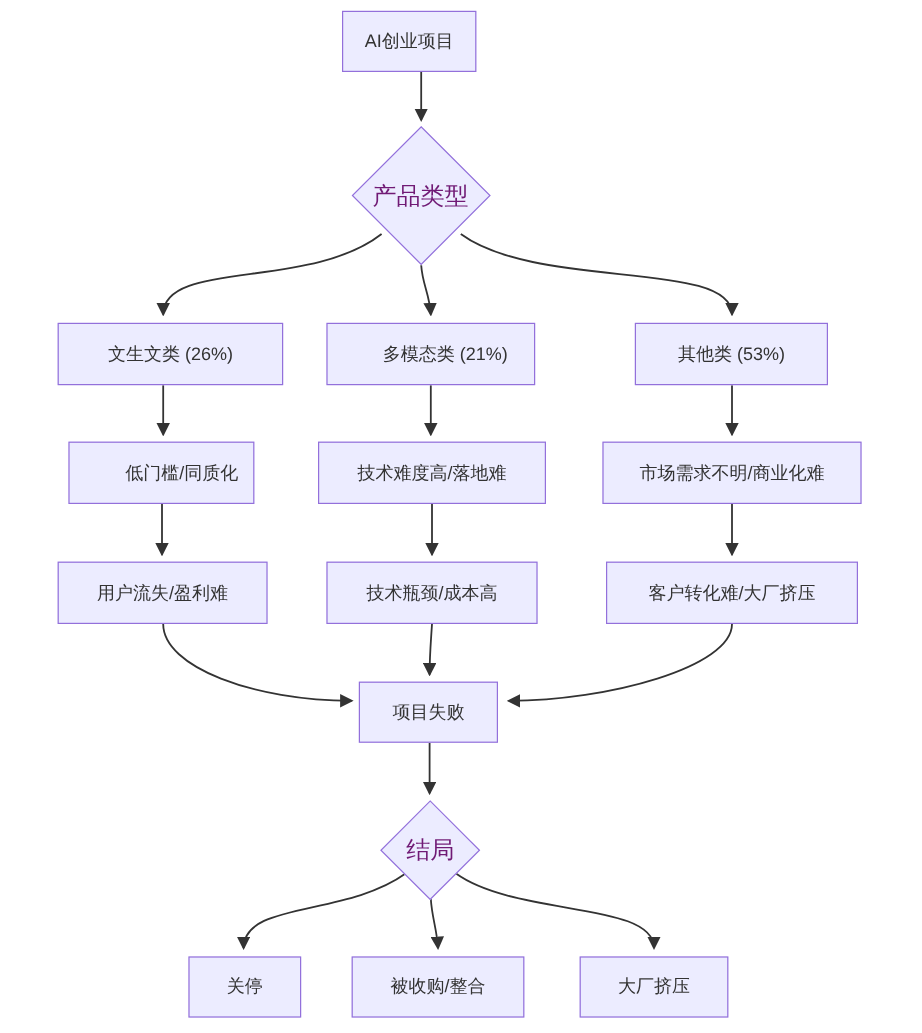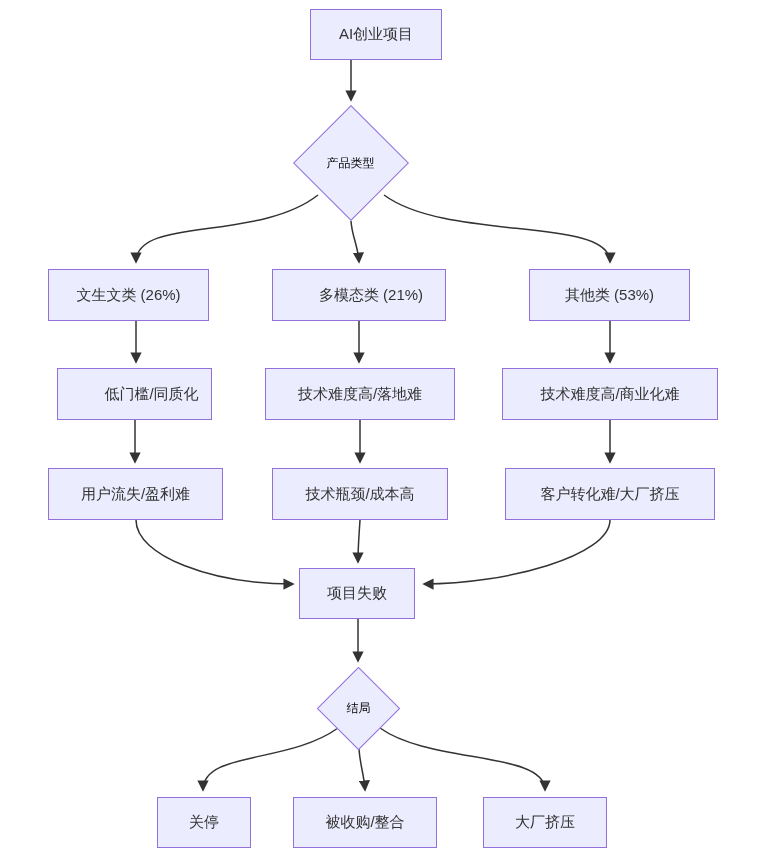--- a/index.html
+++ b/index.html
@@ -27,26 +27,26 @@
     position:absolute;
     display:flex;align-items:center;justify-content:center;
     background:transparent;border:none;
   }
   .diamond .shape{
     position:absolute;left:0;right:0;top:0;bottom:0;margin:auto;
     background:#ECECFF;
     border:1px solid #9370DB;
     transform:rotate(45deg);
   }
-  .diamond .lbl{position:relative;z-index:1;font-size:12px;color:#000000;}
+  .diamond .lbl{position:relative;z-index:1;font-size:20px;color:#701a75;}
   
-  #n-start   {left:285px;top:9px;  width:132px;height:51px;margin-left:25px;}
+  #n-start   {left:285px;top:9px;  width:112px;height:51px;}
   #n-d1      {left:292px;top:106px;width:117px;height:114px;}
   #n-d1 .shape{width:80px;height:80px;}
-  #n-r1a     {left:48px; top:269px;width:161px;height:52px;}
+  #n-r1a     {left:48px; top:269px;width:188px;height:52px;}
   #n-r1b     {left:272px;top:269px;width:174px;height:52px;padding-left:24px;}
   #n-r1c     {left:529px;top:269px;width:161px;height:52px;}
   #n-r2a     {left:57px; top:368px;width:155px;height:52px;padding-left:34px;}
   #n-r2b     {left:265px;top:368px;width:190px;height:52px;}
   #n-r2c     {left:502px;top:368px;width:216px;height:52px;}
   #n-r3a     {left:48px; top:468px;width:175px;height:52px;justify-content:center;}
   #n-r3b     {left:272px;top:468px;width:176px;height:52px;}
   #n-r3c     {left:505px;top:468px;width:210px;height:52px;text-align:right;}
   #n-fail    {left:299px;top:568px;width:116px;height:51px;}
   #n-d2      {left:318px;top:667px;width:81px; height:83px;}
@@ -106,21 +106,21 @@
     <span>其他类 (53%)</span>
   </div>
 
   <div class="node" id="n-r2a">
     <span>低门槛/同质化</span>
   </div>
   <div class="node" id="n-r2b">
     <span>技术难度高/落地难</span>
   </div>
   <div class="node" id="n-r2c">
-    <span>技术难度高/商业化难</span>
+    <span>市场需求不明/商业化难</span>
   </div>
 
   <div class="node" id="n-r3a">
     <span>用户流失/盈利难</span>
   </div>
   <div class="node" id="n-r3b">
     <span>技术瓶颈/成本高</span>
   </div>
   <div class="node" id="n-r3c">
     <span>客户转化难/大厂挤压</span>

